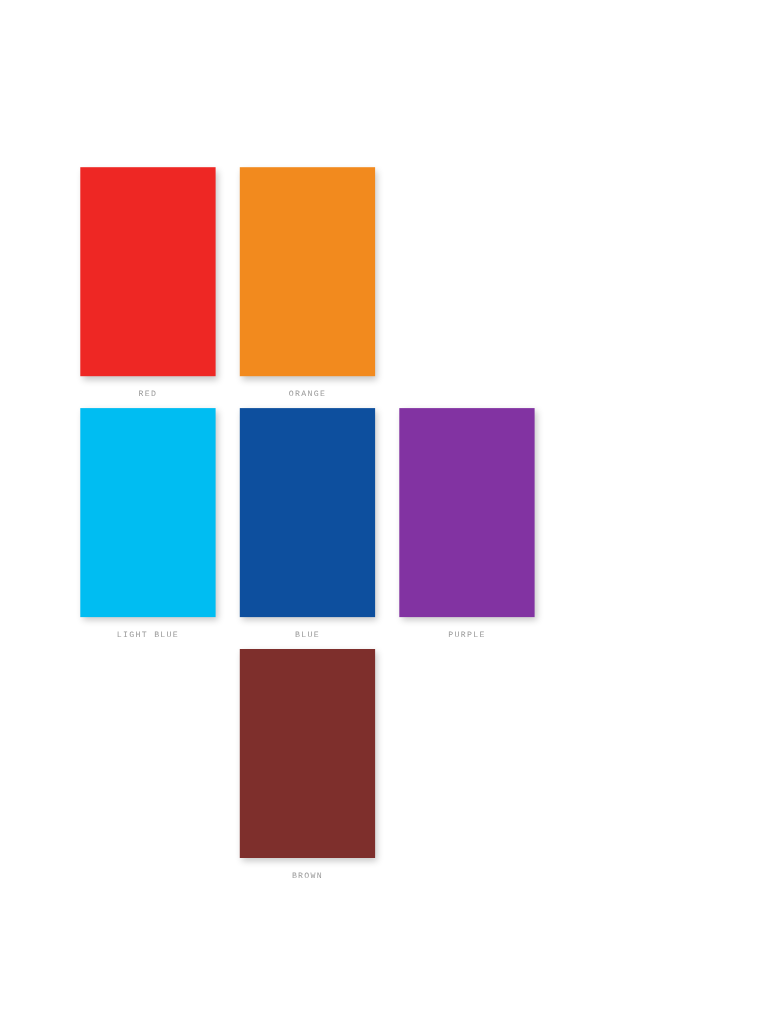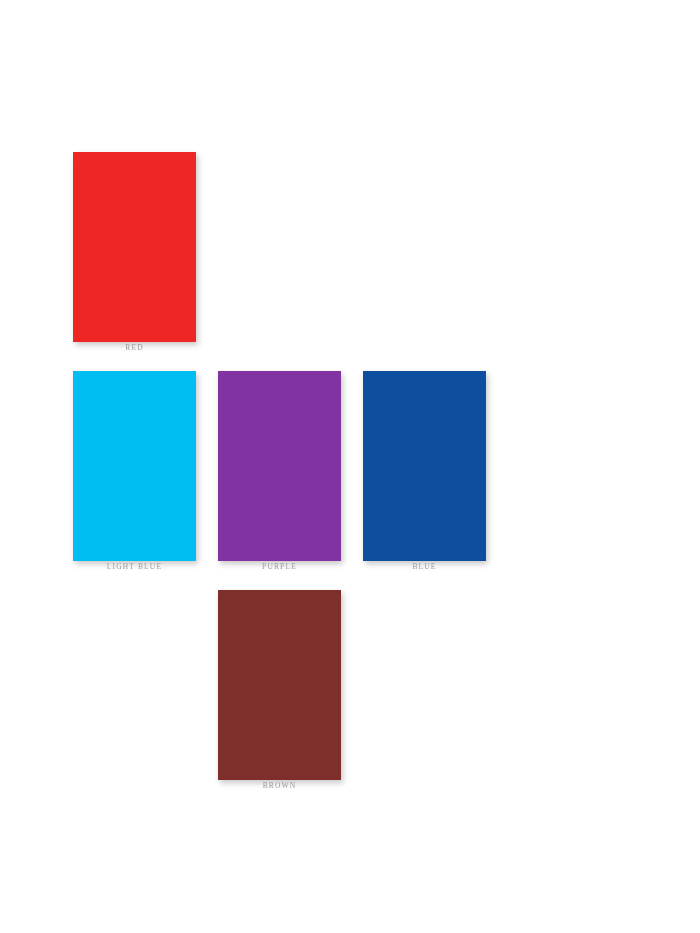--- a/index.html
+++ b/index.html
@@ -43,54 +43,59 @@
     align-items: center;
   }
 
   .swatch-chip {
     width: 123px;
     height: 190px;
     box-shadow: 2px 3px 6px rgba(0, 0, 0, 0.22);
   }
 
   .swatch-label {
+    margin-top: 11px;
     font-size: 7.5px;
     letter-spacing: 1.15px;
     color: #9a9a9a;
     text-transform: uppercase;
     text-align: center;
     line-height: 12px;
     white-space: nowrap;
-    font-family: Liberation Serif, serif;
+    font-family: Liberation Mono, monospace;
   }
 </style>
 </head>
 <body style="background-color: rgb(255, 255, 255);">
 
 <div id="swatch-board">
 
   <div class="swatch-row" id="row-1">
     <div class="swatch-cell">
       <div class="swatch-chip" style="background-color: rgb(238, 39, 36);"></div>
       <div class="swatch-label" style="color: rgb(154, 154, 154);">RED</div>
     </div>
+    <div class="swatch-cell">
+      <div class="swatch-chip" style="background-color: rgb(242, 138, 30);"></div>
+      <div class="swatch-label" style="color: rgb(154, 154, 154);">ORANGE</div>
+    </div>
   </div>
 
   <div class="swatch-row" id="row-2">
     <div class="swatch-cell">
       <div class="swatch-chip" style="background-color: rgb(0, 189, 242);"></div>
       <div class="swatch-label" style="color: rgb(154, 154, 154);">LIGHT BLUE</div>
     </div>
     <div class="swatch-cell">
+      <div class="swatch-chip" style="background-color: rgb(13, 79, 158);"></div>
+      <div class="swatch-label" style="color: rgb(154, 154, 154);">BLUE</div>
+    </div>
+    <div class="swatch-cell">
       <div class="swatch-chip" style="background-color: rgb(130, 51, 162);"></div>
       <div class="swatch-label" style="color: rgb(154, 154, 154);">PURPLE</div>
-    </div>
-    <div class="swatch-cell">
-      <div class="swatch-chip" style="background-color: rgb(13, 79, 158);"></div>
-      <div class="swatch-label" style="color: rgb(154, 154, 154);">BLUE</div>
     </div>
   </div>
 
   <div class="swatch-row" id="row-3">
     <div class="swatch-cell">
       <div class="swatch-chip" style="background-color: rgb(126, 47, 44);"></div>
       <div class="swatch-label" style="color: rgb(154, 154, 154);">BROWN</div>
     </div>
   </div>
 

